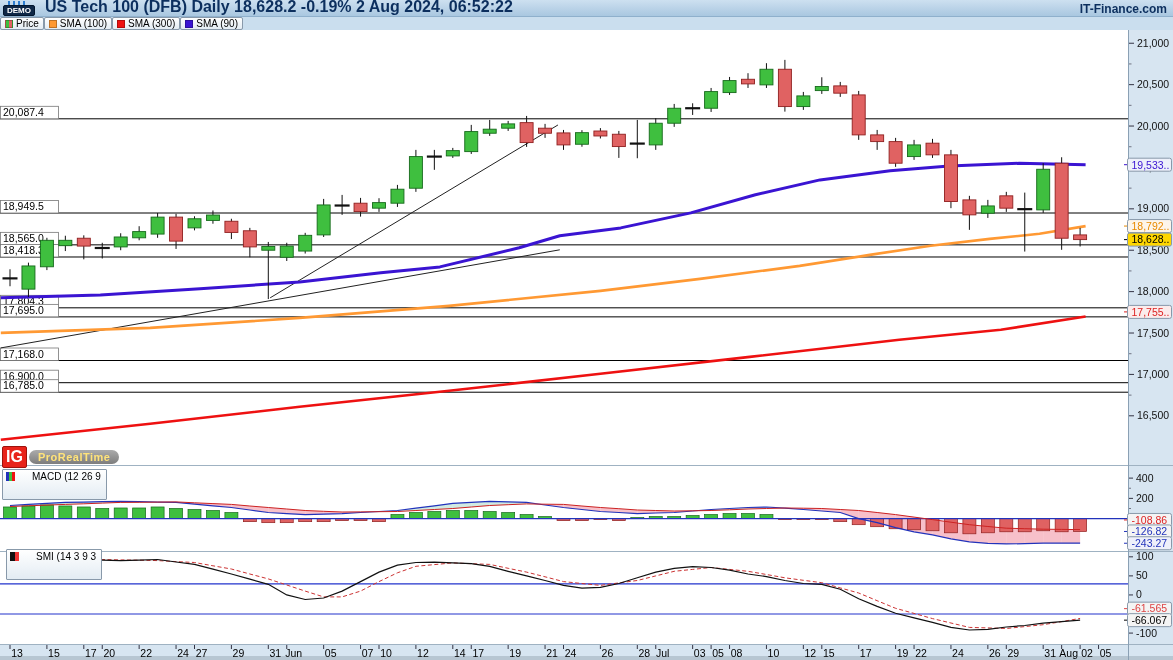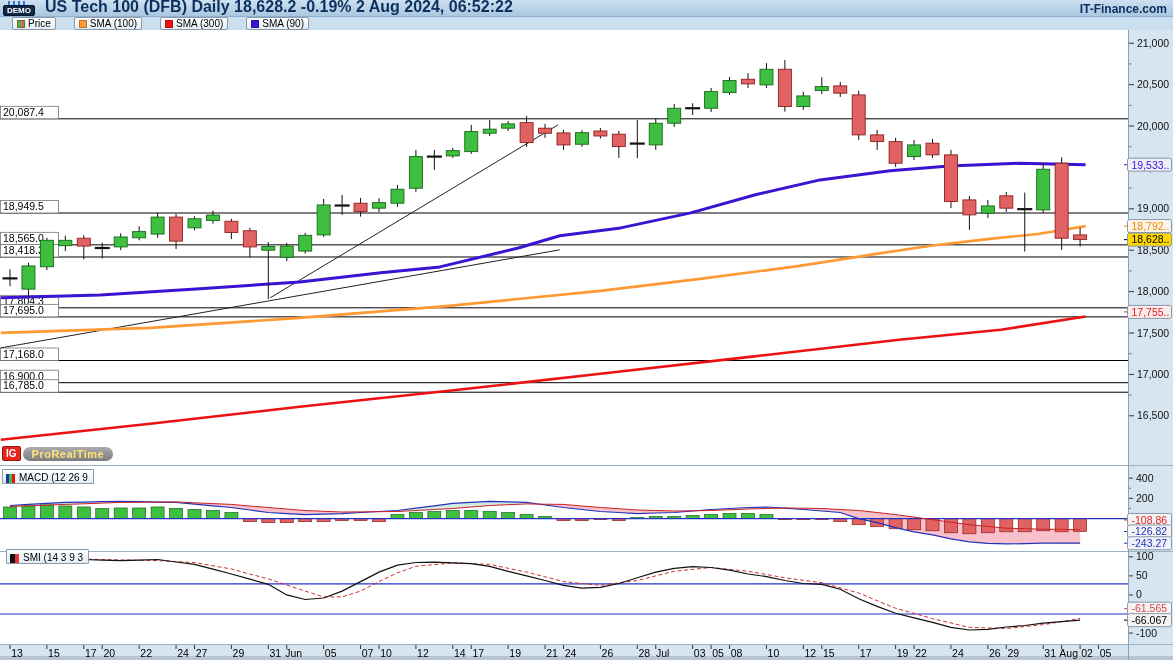--- a/index.html
+++ b/index.html
@@ -3,33 +3,33 @@
 <meta charset="utf-8">
 <style>
   html,body{margin:0;padding:0}
   body{width:1173px;height:660px;background:#cfe0ee;font-family:"Liberation Sans",sans-serif;overflow:hidden}
   .titlebar{height:17px;background:linear-gradient(#cde0f0,#a9c7e0);border-bottom:1px solid #8fb0cc;display:flex;align-items:flex-end;gap:6px;padding:0 6px 0 3px;box-sizing:border-box}
   .demo{position:relative;width:36px;height:15px;flex:0 0 auto}
   .demo .mc{position:absolute;top:0;left:5px;width:18px;height:6px;background:repeating-linear-gradient(90deg,#2e7fd2 0 2px,rgba(0,0,0,0) 2px 5px)}
   .demo .dt{position:absolute;bottom:0;left:0;background:#0e2746;color:#fff;font-size:8px;font-weight:bold;padding:0 3px;border-radius:2px;border:1px solid #02162e;line-height:9px}
   .title{font-weight:bold;font-size:16px;color:#0c2f5e;white-space:nowrap}
   .brand{margin-left:auto;font-weight:bold;font-size:12px;color:#0c2f5e}
-  .legendbar{height:13px;background:#cadeee;display:flex;gap:18px;padding-left:12px;align-items:flex-end}
+  .legendbar{height:13px;background:#cadeee;display:flex;gap:0;padding-left:0;align-items:flex-end}
   .chip{display:flex;align-items:center;gap:3px;background:linear-gradient(#ffffff,#e3ecf3);border:1px solid #8899aa;border-radius:2px;font-size:10px;height:11px;line-height:11px;padding:0 4px;color:#000;cursor:pointer}
   .ic{width:8px;height:8px;display:inline-block;border:1px solid rgba(0,0,0,.25);box-sizing:border-box}
   .ic-price{background:linear-gradient(90deg,#3fbf3f 50%,#e06262 50%)}
   .ic-sma100{background:#ff9933}.ic-sma200{background:#ee1111}.ic-sma50{background:#3a14d2}
   .chartwrap{position:relative;width:1173px;height:630px}
   svg{display:block}
   svg text{font-family:"Liberation Sans",sans-serif}
-  .paneLabel{position:absolute;display:flex;align-items:flex-end;gap:4px;background:linear-gradient(#ffffff,#e3ecf3);border:1px solid #8899aa;font-size:10px;height:13px;padding:0 5px 0 3px;color:#000;border-radius:1px;cursor:pointer}
+  .paneLabel{position:absolute;display:flex;align-items:center;gap:17px;background:linear-gradient(#ffffff,#e3ecf3);border:1px solid #8899aa;font-size:10px;height:13px;padding:0 5px 16px 3px;color:#000;border-radius:1px;cursor:pointer}
   .ic3{width:9px;height:9px;display:inline-block;background:linear-gradient(90deg,#2233bb 0 33%,#3fbf3f 33% 66%,#ee1111 66%)}
   .ic2{width:9px;height:9px;display:inline-block;background:linear-gradient(90deg,#111 0 50%,#ee3333 50%)}
   .prt{position:absolute;left:2px;top:416px;display:flex;align-items:center;gap:2px}
-  .prt .igbox{background:#e8231a;color:#fff;font-weight:bold;font-size:10px;padding:1px 3px;border-radius:2px;border:1px solid #9e120c}
+  .prt .igbox{background:#e8231a;color:#fff;font-weight:bold;font-size:16px;padding:1px 3px;border-radius:2px;border:1px solid #9e120c}
   .prt .prtbox{background:linear-gradient(#ababab,#7d7d7d);color:#ffe37a;font-weight:bold;font-size:11px;padding:1px 9px;border-radius:9px;letter-spacing:.5px}
 </style>
 </head>
 <body>
 
 <div class="titlebar">
   <div class="demo">
     <span class="mc"></span>
     <span class="dt">DEMO</span>
   </div>

